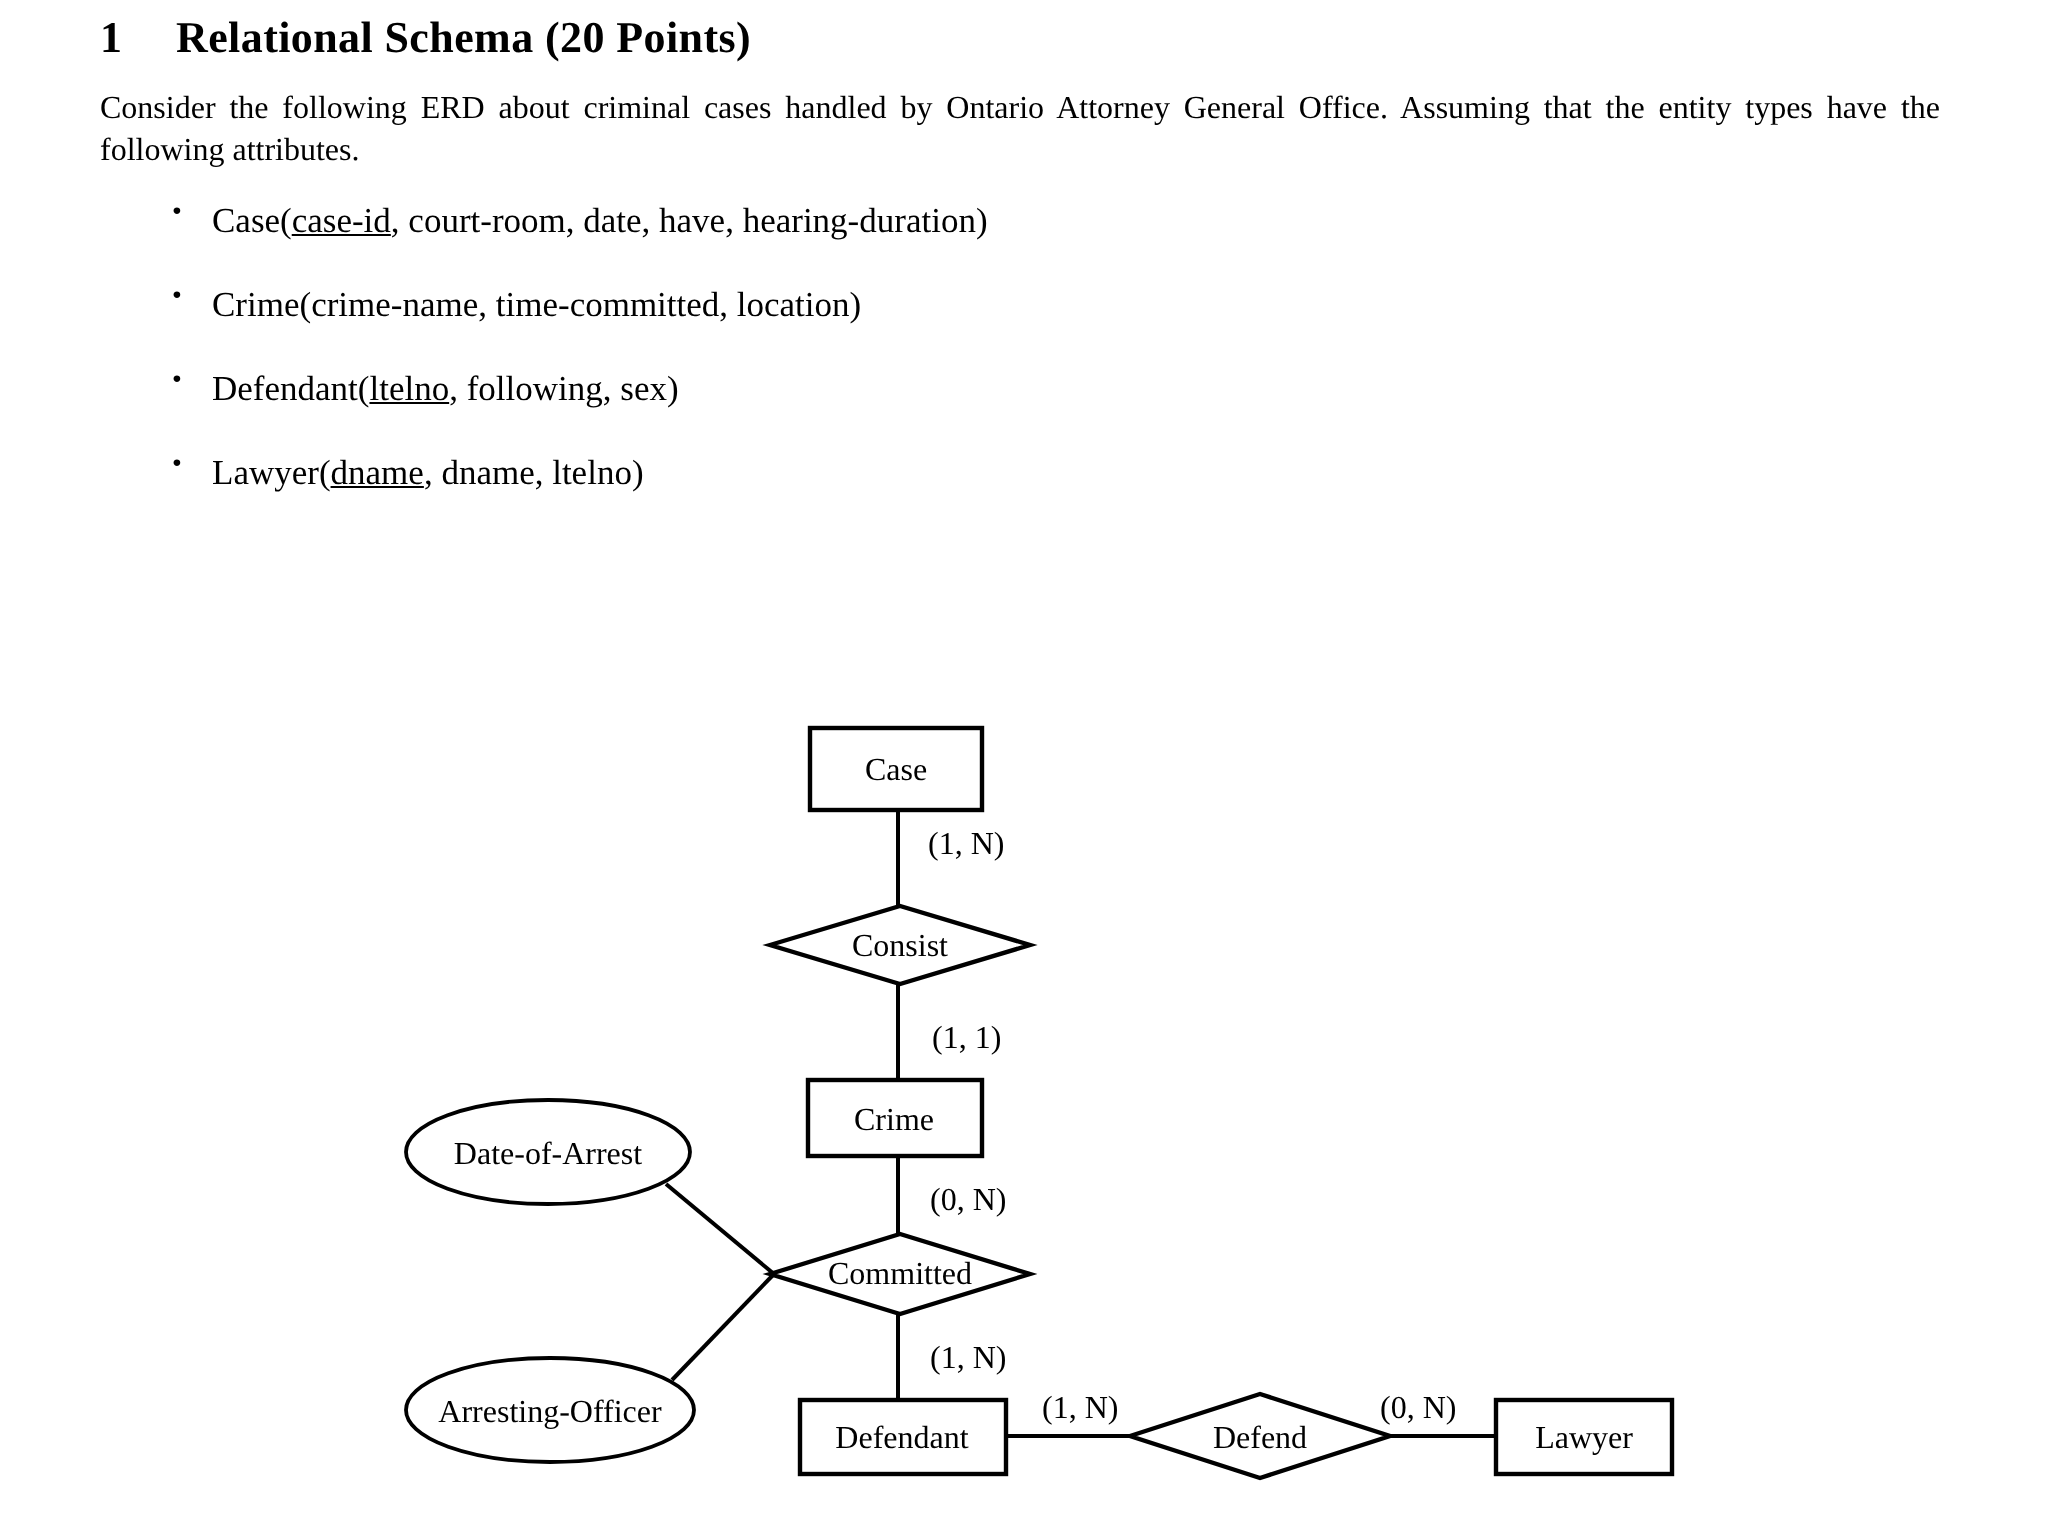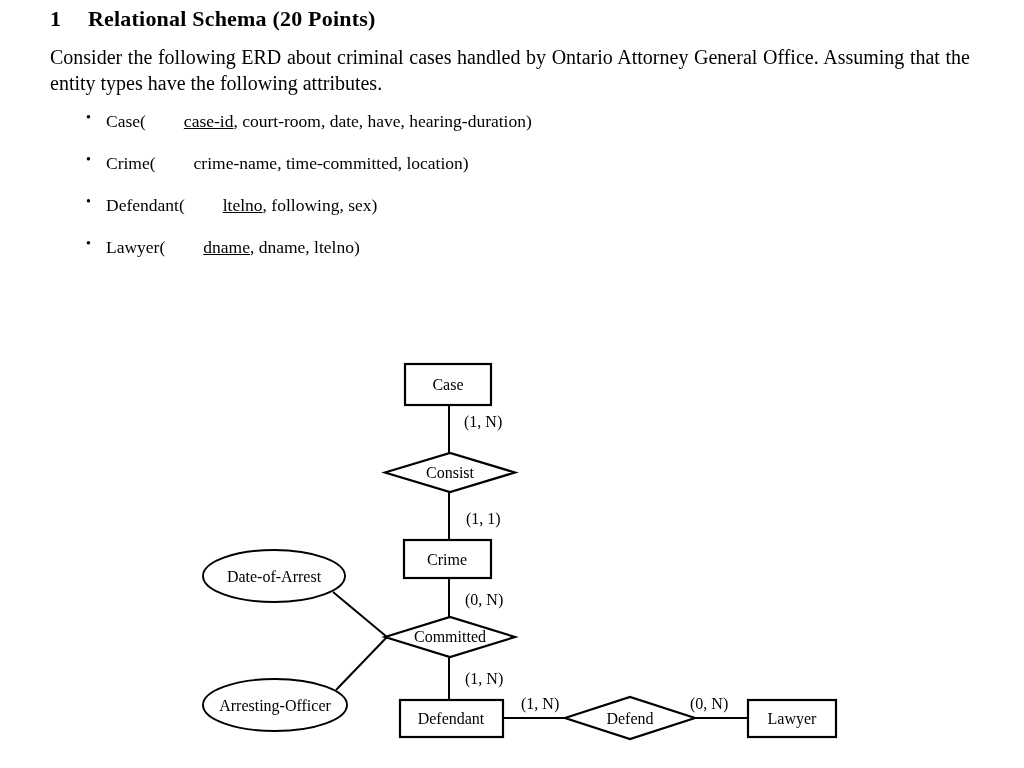--- a/index.html
+++ b/index.html
@@ -28,21 +28,21 @@
     font-weight: bold;
     margin: 0 0 12px 0;
     letter-spacing: 0.2px;
     white-space: nowrap;
   }
   .section-title .num {
     display: inline-block;
     width: 38px;
   }
   .intro {
-    font-size: 20px;
+    font-size: 16px;
     line-height: 1.32;
     text-align: justify;
     margin: 0;
     width: 920px;
   }
   .attr-list {
     margin: 14px 0 0 0;
     padding: 0;
     list-style: none;
   }
@@ -52,21 +52,21 @@
     margin: 0 0 21px 0;
     padding-left: 56px;
     position: relative;
   }
   .attr-list li .bullet {
     position: absolute;
     left: 36px;
     top: -1px;
     font-size: 14px;
   }
-  .pk { text-decoration: underline; margin-left: 38px; }
+  .pk { text-decoration: underline; }
 
   
   .erd {
     position: absolute;
     left: 0;
     top: 0;
     width: 1024px;
     height: 768px;
     pointer-events: none;
   }

